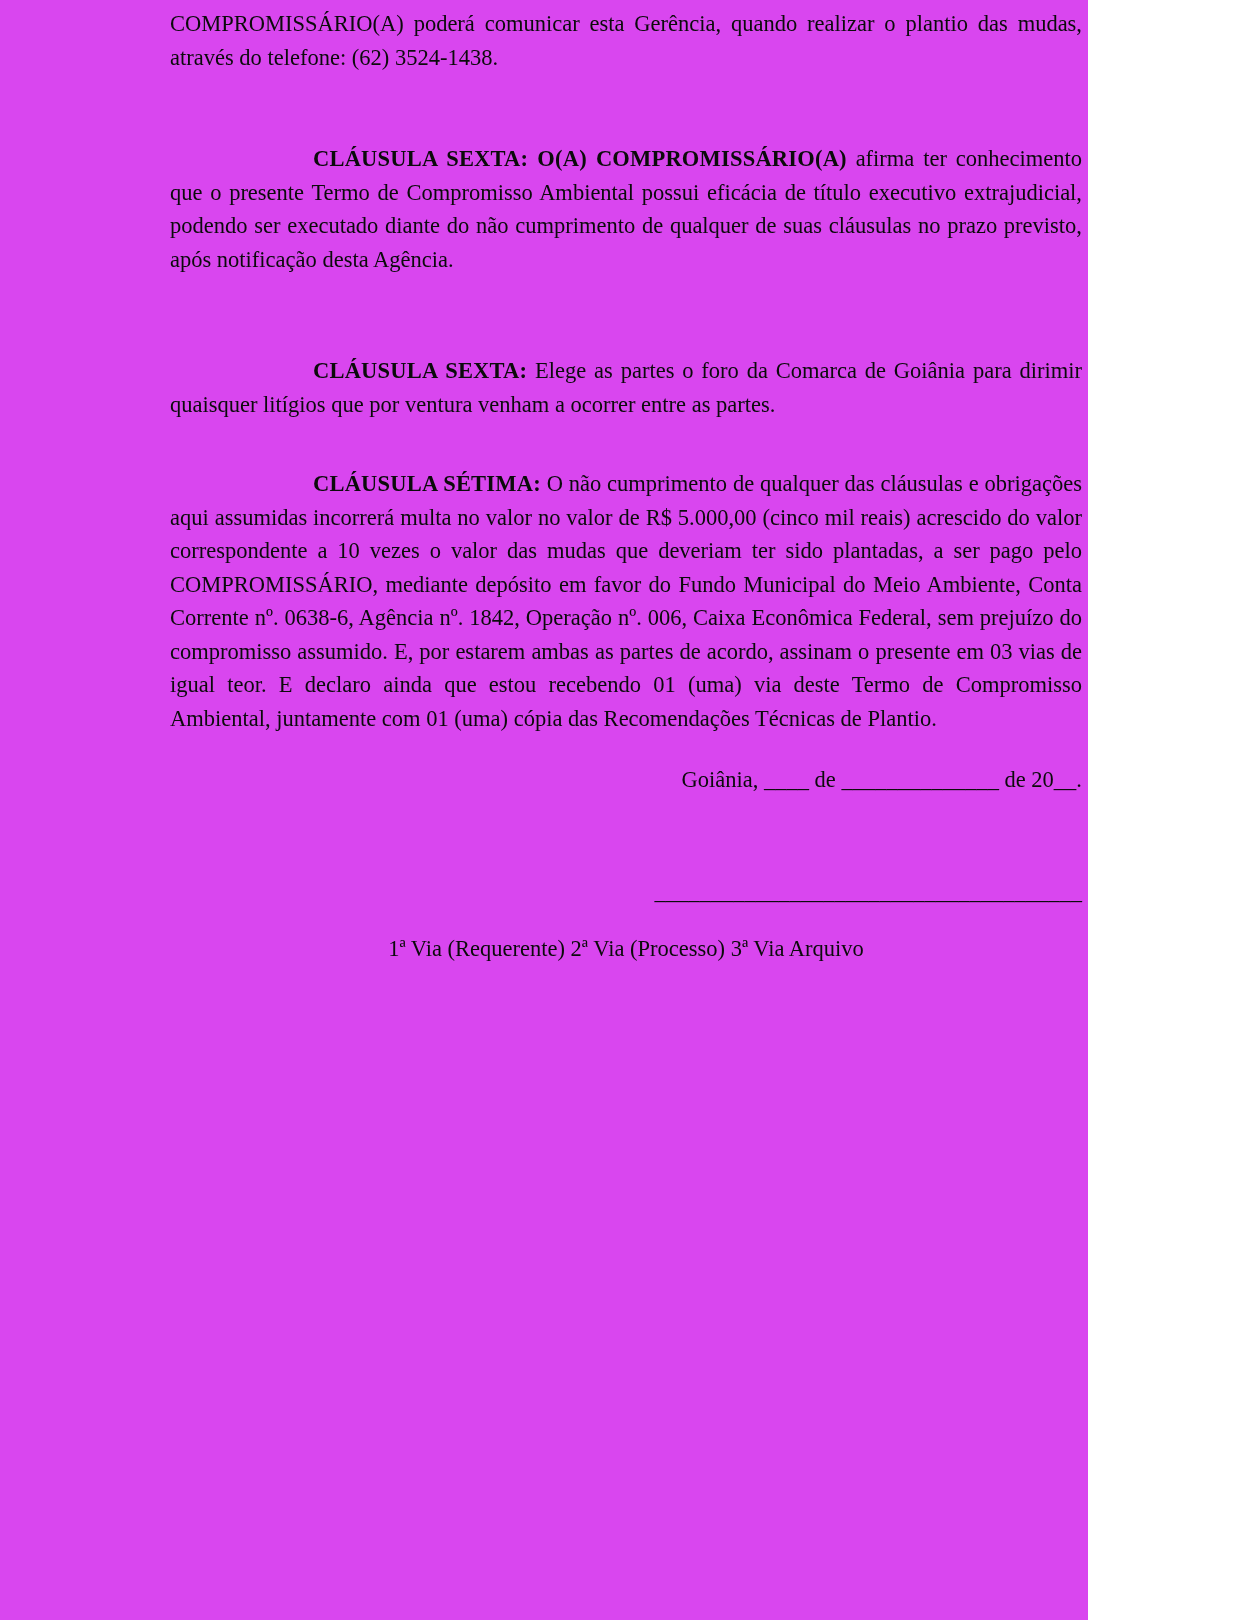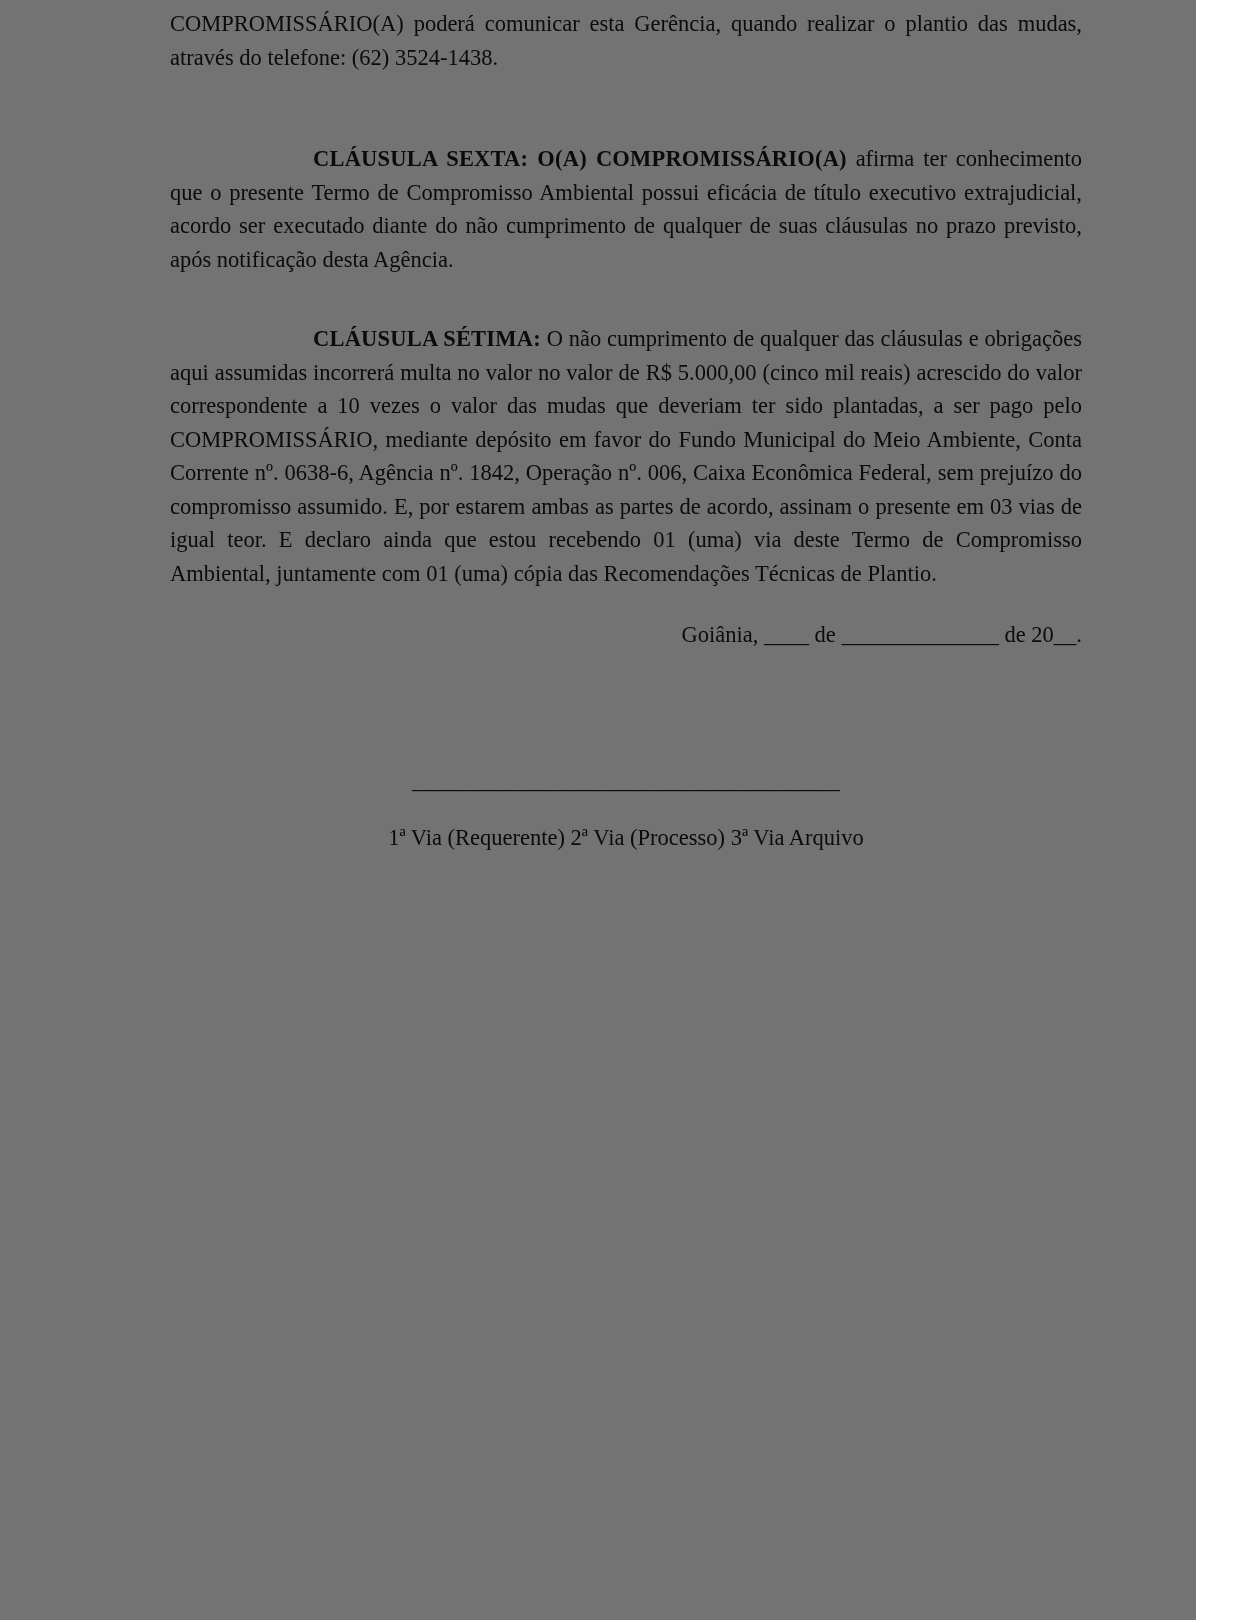--- a/index.html
+++ b/index.html
@@ -2,23 +2,23 @@
 <html lang="pt"><head>
 <meta charset="utf-8">
 <style>
   html, body {
     margin: 0;
     padding: 0;
     background: #ffffff;
   }
   .page {
     position: relative;
-    width: 1196px;
+    width: 1088px;
     height: 1620px;
-    background: #737373;
+    background: #d946ef;
     overflow: hidden;
     font-family: "Liberation Serif", serif;
     font-size: 22.5px;
     line-height: 33.5px;
     color: #0b0b0b;
   }
   .text-block {
     margin-left: 170px;
     width: 912px;
   }
@@ -41,40 +41,41 @@
     margin: 28px 0 0 462px;
     text-align: right;
     white-space: nowrap;
   }
   .sig { text-align: center; }
   .rule {
     margin: 0;
     white-space: nowrap;
     letter-spacing: 0;
   }
-  .sig1 .rule { margin-top: 112px; }
+  .sig1 .rule { margin-top: 78px; text-align: right; }
   .sig2 .rule { margin-top: 75px; }
   .sig-label {
     margin: 20px 0 0 0;
   }
   .copies {
     margin: 24px 0 0 0;
     text-align: center;
   }
 </style>
 </head>
 <body>
 
 <div class="page">
   <div class="text-block">
 
     <p class="para intro">COMPROMISSÁRIO(A) poderá comunicar esta Gerência, quando realizar o plantio das mudas, através do telefone: (62) 3524-1438.</p>
 
-    <p class="para clause quinta"><b>CLÁUSULA SEXTA: O(A) COMPROMISSÁRIO(A)</b><span> afirma ter conhecimento que o presente Termo de Compromisso Ambiental possui eficácia de título executivo extrajudicial, acordo ser executado diante do não cumprimento de qualquer de suas cláusulas no prazo previsto, após notificação desta Agência.</span></p>
+    <p class="para clause quinta"><b>CLÁUSULA SEXTA: O(A) COMPROMISSÁRIO(A)</b><span> afirma ter conhecimento que o presente Termo de Compromisso Ambiental possui eficácia de título executivo extrajudicial, podendo ser executado diante do não cumprimento de qualquer de suas cláusulas no prazo previsto, após notificação desta Agência.</span></p>
 
+    <p class="para clause sexta"><b>CLÁUSULA SEXTA:</b><span> Elege as partes o foro da Comarca de Goiânia para dirimir quaisquer litígios que por ventura venham a ocorrer entre as partes.</span></p>
 
     <p class="para clause setima"><b>CLÁUSULA SÉTIMA:</b><span> O não cumprimento de qualquer das cláusulas e obrigações aqui assumidas incorrerá multa no valor no valor de R$ 5.000,00 (cinco mil reais) acrescido do valor correspondente a 10 vezes o valor das mudas que deveriam ter sido plantadas, a ser pago pelo COMPROMISSÁRIO, mediante depósito em favor do Fundo Municipal do Meio Ambiente, Conta Corrente nº. 0638-6, Agência nº. 1842, Operação nº. 006, Caixa Econômica Federal, sem prejuízo do compromisso assumido. E, por estarem ambas as partes de acordo, assinam o presente em 03 vias de igual teor. E declaro ainda que estou recebendo 01 (uma) via deste Termo de Compromisso Ambiental, juntamente com 01 (uma) cópia das Recomendações Técnicas de Plantio.</span></p>
 
     <p class="date-line">Goiânia, ____ de ______________ de 20__.</p>
 
     <div class="sig sig1">
       <p class="rule">______________________________________</p>
     </div>
 
     <div class="sig sig2">

